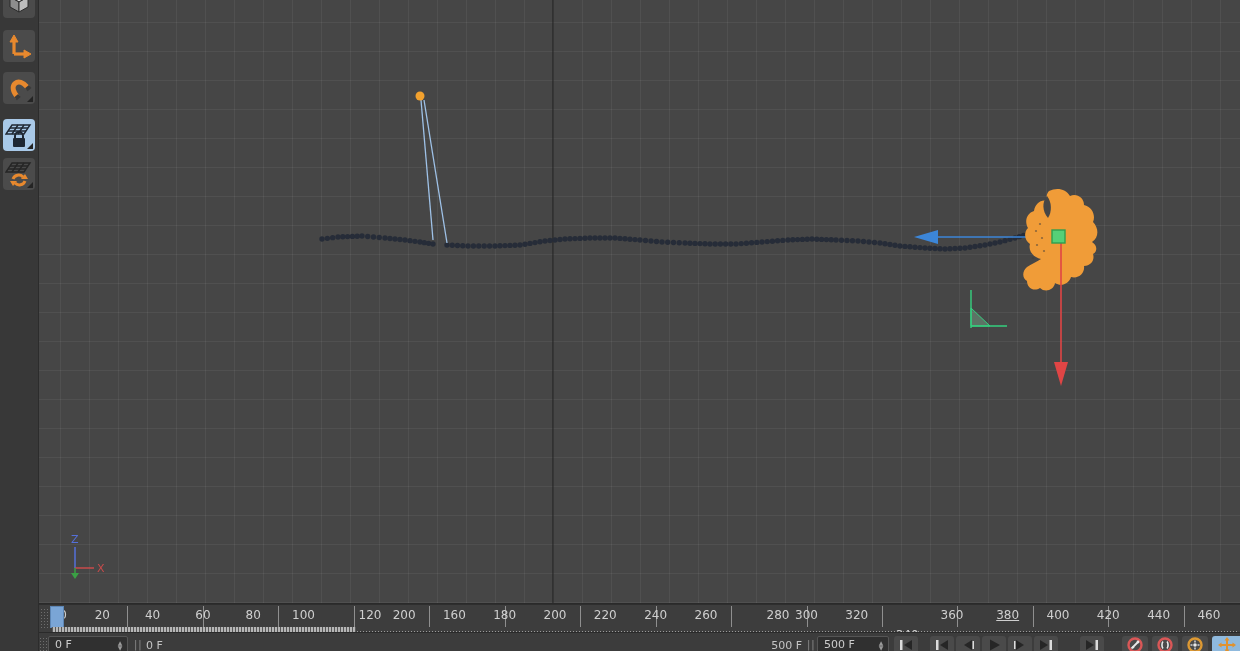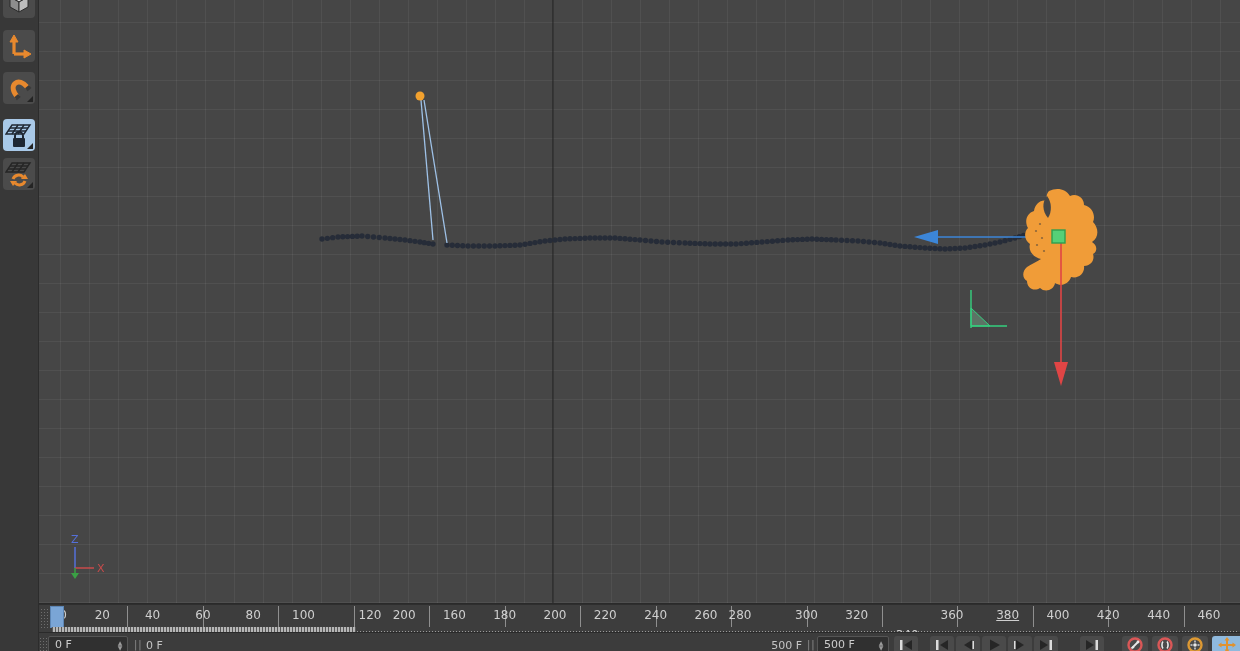--- a/index.html
+++ b/index.html
@@ -310,21 +310,21 @@
       <span class="rlabel" style="left: 215.2px;">80</span>
       <span class="rlabel" style="left: 265.5px;">100</span>
       <span class="rlabel" style="left: 332px;">120</span>
       <span class="rlabel" style="left: 366.1px;">200</span>
       <span class="rlabel" style="left: 416.4px;">160</span>
       <span class="rlabel" style="left: 466.7px;">180</span>
       <span class="rlabel" style="left: 517px;">200</span>
       <span class="rlabel" style="left: 567.3px;">220</span>
       <span class="rlabel" style="left: 617.6px;">240</span>
       <span class="rlabel" style="left: 668px;">260</span>
-      <span class="rlabel" style="left: 702px;">280</span>
+      <span class="rlabel" style="left: 740px;">280</span>
       <span class="rlabel" style="left: 768.5px;">300</span>
       <span class="rlabel" style="left: 818.8px;">320</span>
       <span class="rlabel" style="left: 869.1px; margin-top: 20px;">340</span>
       <span class="rlabel" style="left: 914px;">360</span>
       <span class="rlabel" style="left: 969.7px; text-decoration: underline;">380</span>
       <span class="rlabel" style="left: 1020px;">400</span>
       <span class="rlabel" style="left: 1070.3px;">420</span>
       <span class="rlabel" style="left: 1120.6px;">440</span>
       <span class="rlabel" style="left: 1170.9px;">460</span>
     </div>

